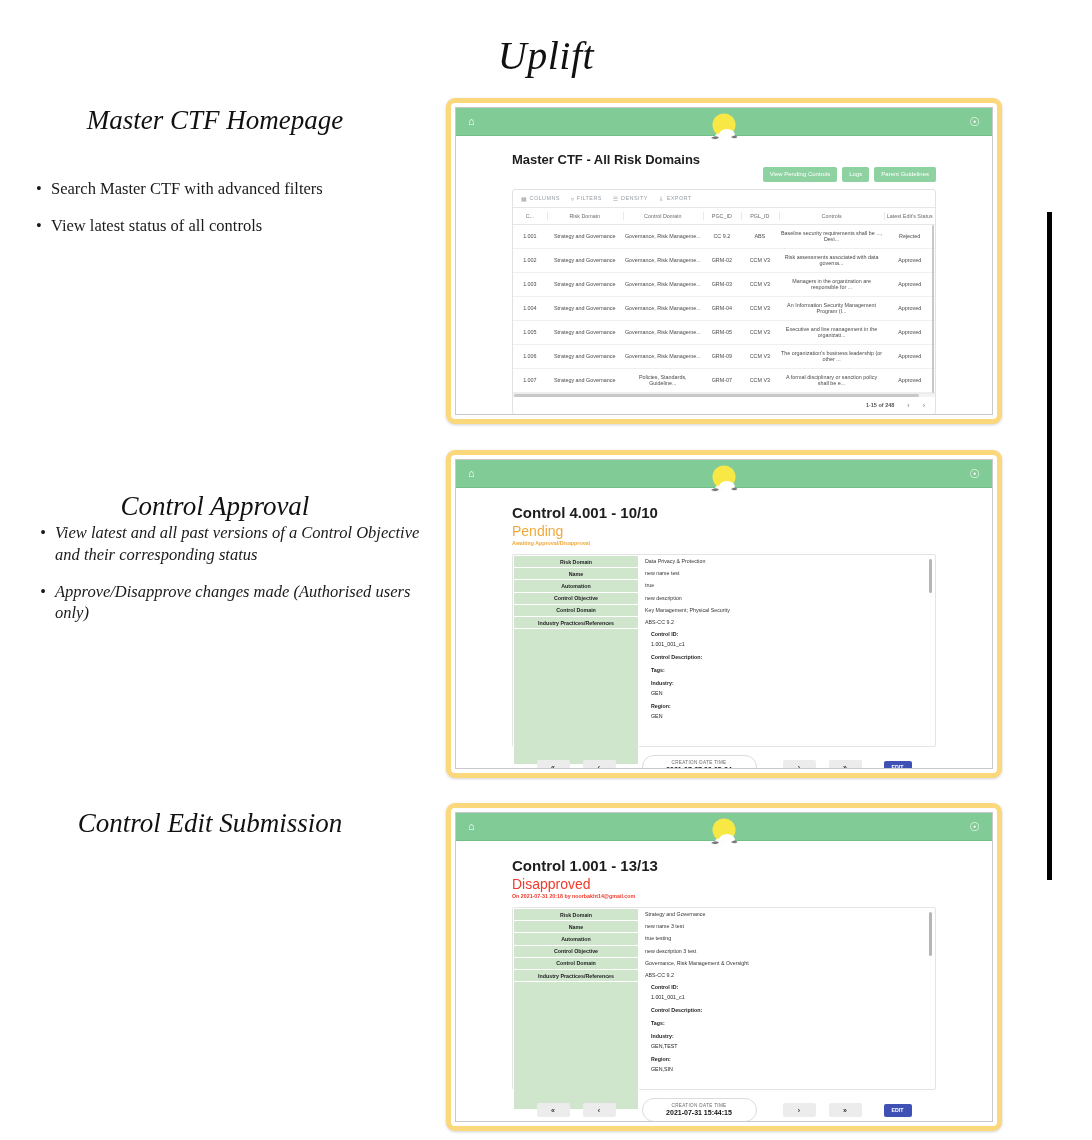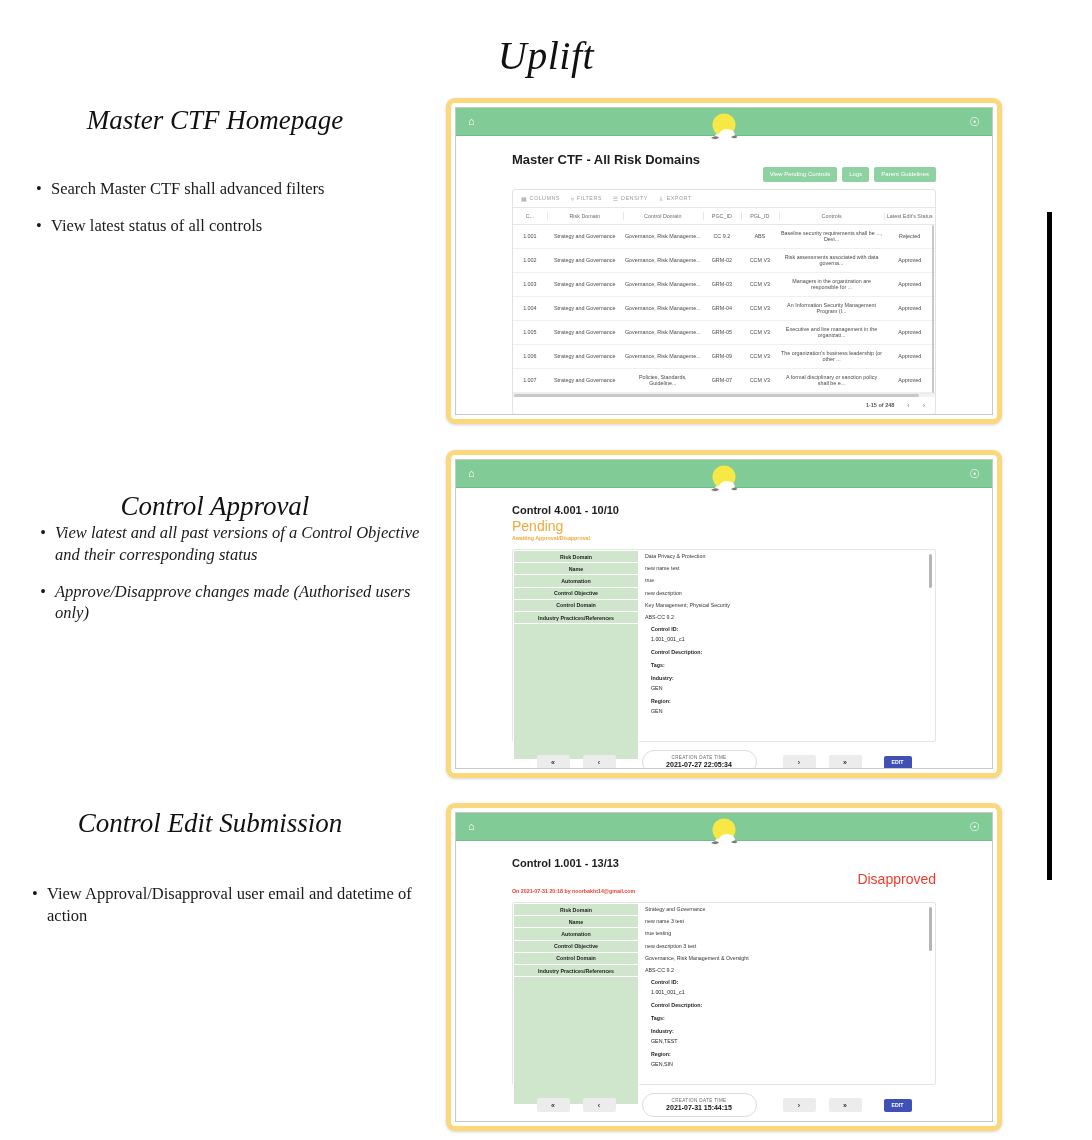--- a/index.html
+++ b/index.html
@@ -109,26 +109,26 @@
   .dg-hbar i{position:absolute;left:1px;top:0;height:3px;width:96%;background:#c8c8c8;border-radius:2px;display:block;}
   .pager{
     display:flex;align-items:center;justify-content:flex-end;gap:13px;
     padding:5px 10px;font-family:"Liberation Sans", sans-serif;
     font-size:5.5px;color:#555;font-weight:bold;
   }
   .pager .arw{color:#9b9b9b;font-size:7px;cursor:pointer;}
 
   
   .pc-body{padding:16px 56px 0 56px;box-sizing:border-box;}
-  .pc-title{font-family:"Liberation Sans", sans-serif;font-weight:bold;font-size:11px;color:#1d1d1f;}
+  .pc-title{font-family:"Liberation Sans", sans-serif;font-weight:bold;font-size:15px;color:#1d1d1f;}
   .pc-status{font-family:"Liberation Sans", sans-serif;font-size:14px;margin-top:2px;}
   .pc-sub{font-family:"Liberation Sans", sans-serif;font-size:5.3px;margin-top:1px;font-weight:bold;}
   .status-pending{color:#f0a93b;}
   .status-pending-sub{color:#f0a93b;}
-  .status-disapproved{color:#ef3b2d;text-align:right;}
+  .status-disapproved{color:#ef3b2d;}
   .status-disapproved-sub{color:#ef3b2d;}
 
   .detail-card{
     margin-top:8px;border:1px solid #e4e4e4;border-radius:2px;background:#fff;
     position:relative;box-sizing:border-box;
   }
   .detail-vbar{position:absolute;right:3px;top:4px;width:3.5px;background:#b5b5b5;border-radius:2px;}
   table.kv{border-collapse:collapse;table-layout:fixed;width:100%;
     font-family:"Liberation Sans", sans-serif;}
   table.kv td.k{
@@ -172,39 +172,34 @@
 <body>
 
 <div class="page">
 
   <div class="deck-title">Uplift</div>
   <div class="right-rule"></div>
 
   <div class="section-title" style="top:105px;left:55px;width:320px;">Master CTF Homepage</div>
   <div class="bullets" style="top:178px;left:36px;width:390px;">
     <ul>
-      <li>Search Master CTF shall advanced filters</li>
+      <li>Search Master CTF with advanced filters</li>
       <li>View latest status of all controls</li>
     </ul>
   </div>
 
   <div class="section-title" style="top:450px;left:55px;width:320px;margin-top:41px;">Control Approval</div>
   <div class="bullets" style="top:522px;left:40px;width:390px;font-style:italic;">
     <ul>
       <li>View latest and all past versions of a Control Objective and their corresponding status</li>
       <li>Approve/Disapprove changes made (Authorised users only)</li>
     </ul>
   </div>
 
   <div class="section-title" style="top:808px;left:50px;width:320px;">Control Edit Submission</div>
-  <div class="bullets" style="top:883px;left:32px;width:390px;">
-    <ul>
-      <li>View Approval/Disapproval user email and datetime of action</li>
-    </ul>
-  </div>
 
   <div class="frame" style="left:446px;top:98px;width:556px;height:326px;">
     <div class="frame-inner">
 
       <div class="appbar">
         <span class="home-ico">⌂</span>
         <svg class="logo" viewBox="0 0 46 34">
           <circle cx="23" cy="15" r="11.5" fill="#f7e846"></circle>
           <ellipse cx="26" cy="25" rx="8" ry="6" fill="#ffffff"></ellipse>
           <ellipse cx="18.5" cy="27" rx="5" ry="3.6" fill="#fdfdfd"></ellipse>

